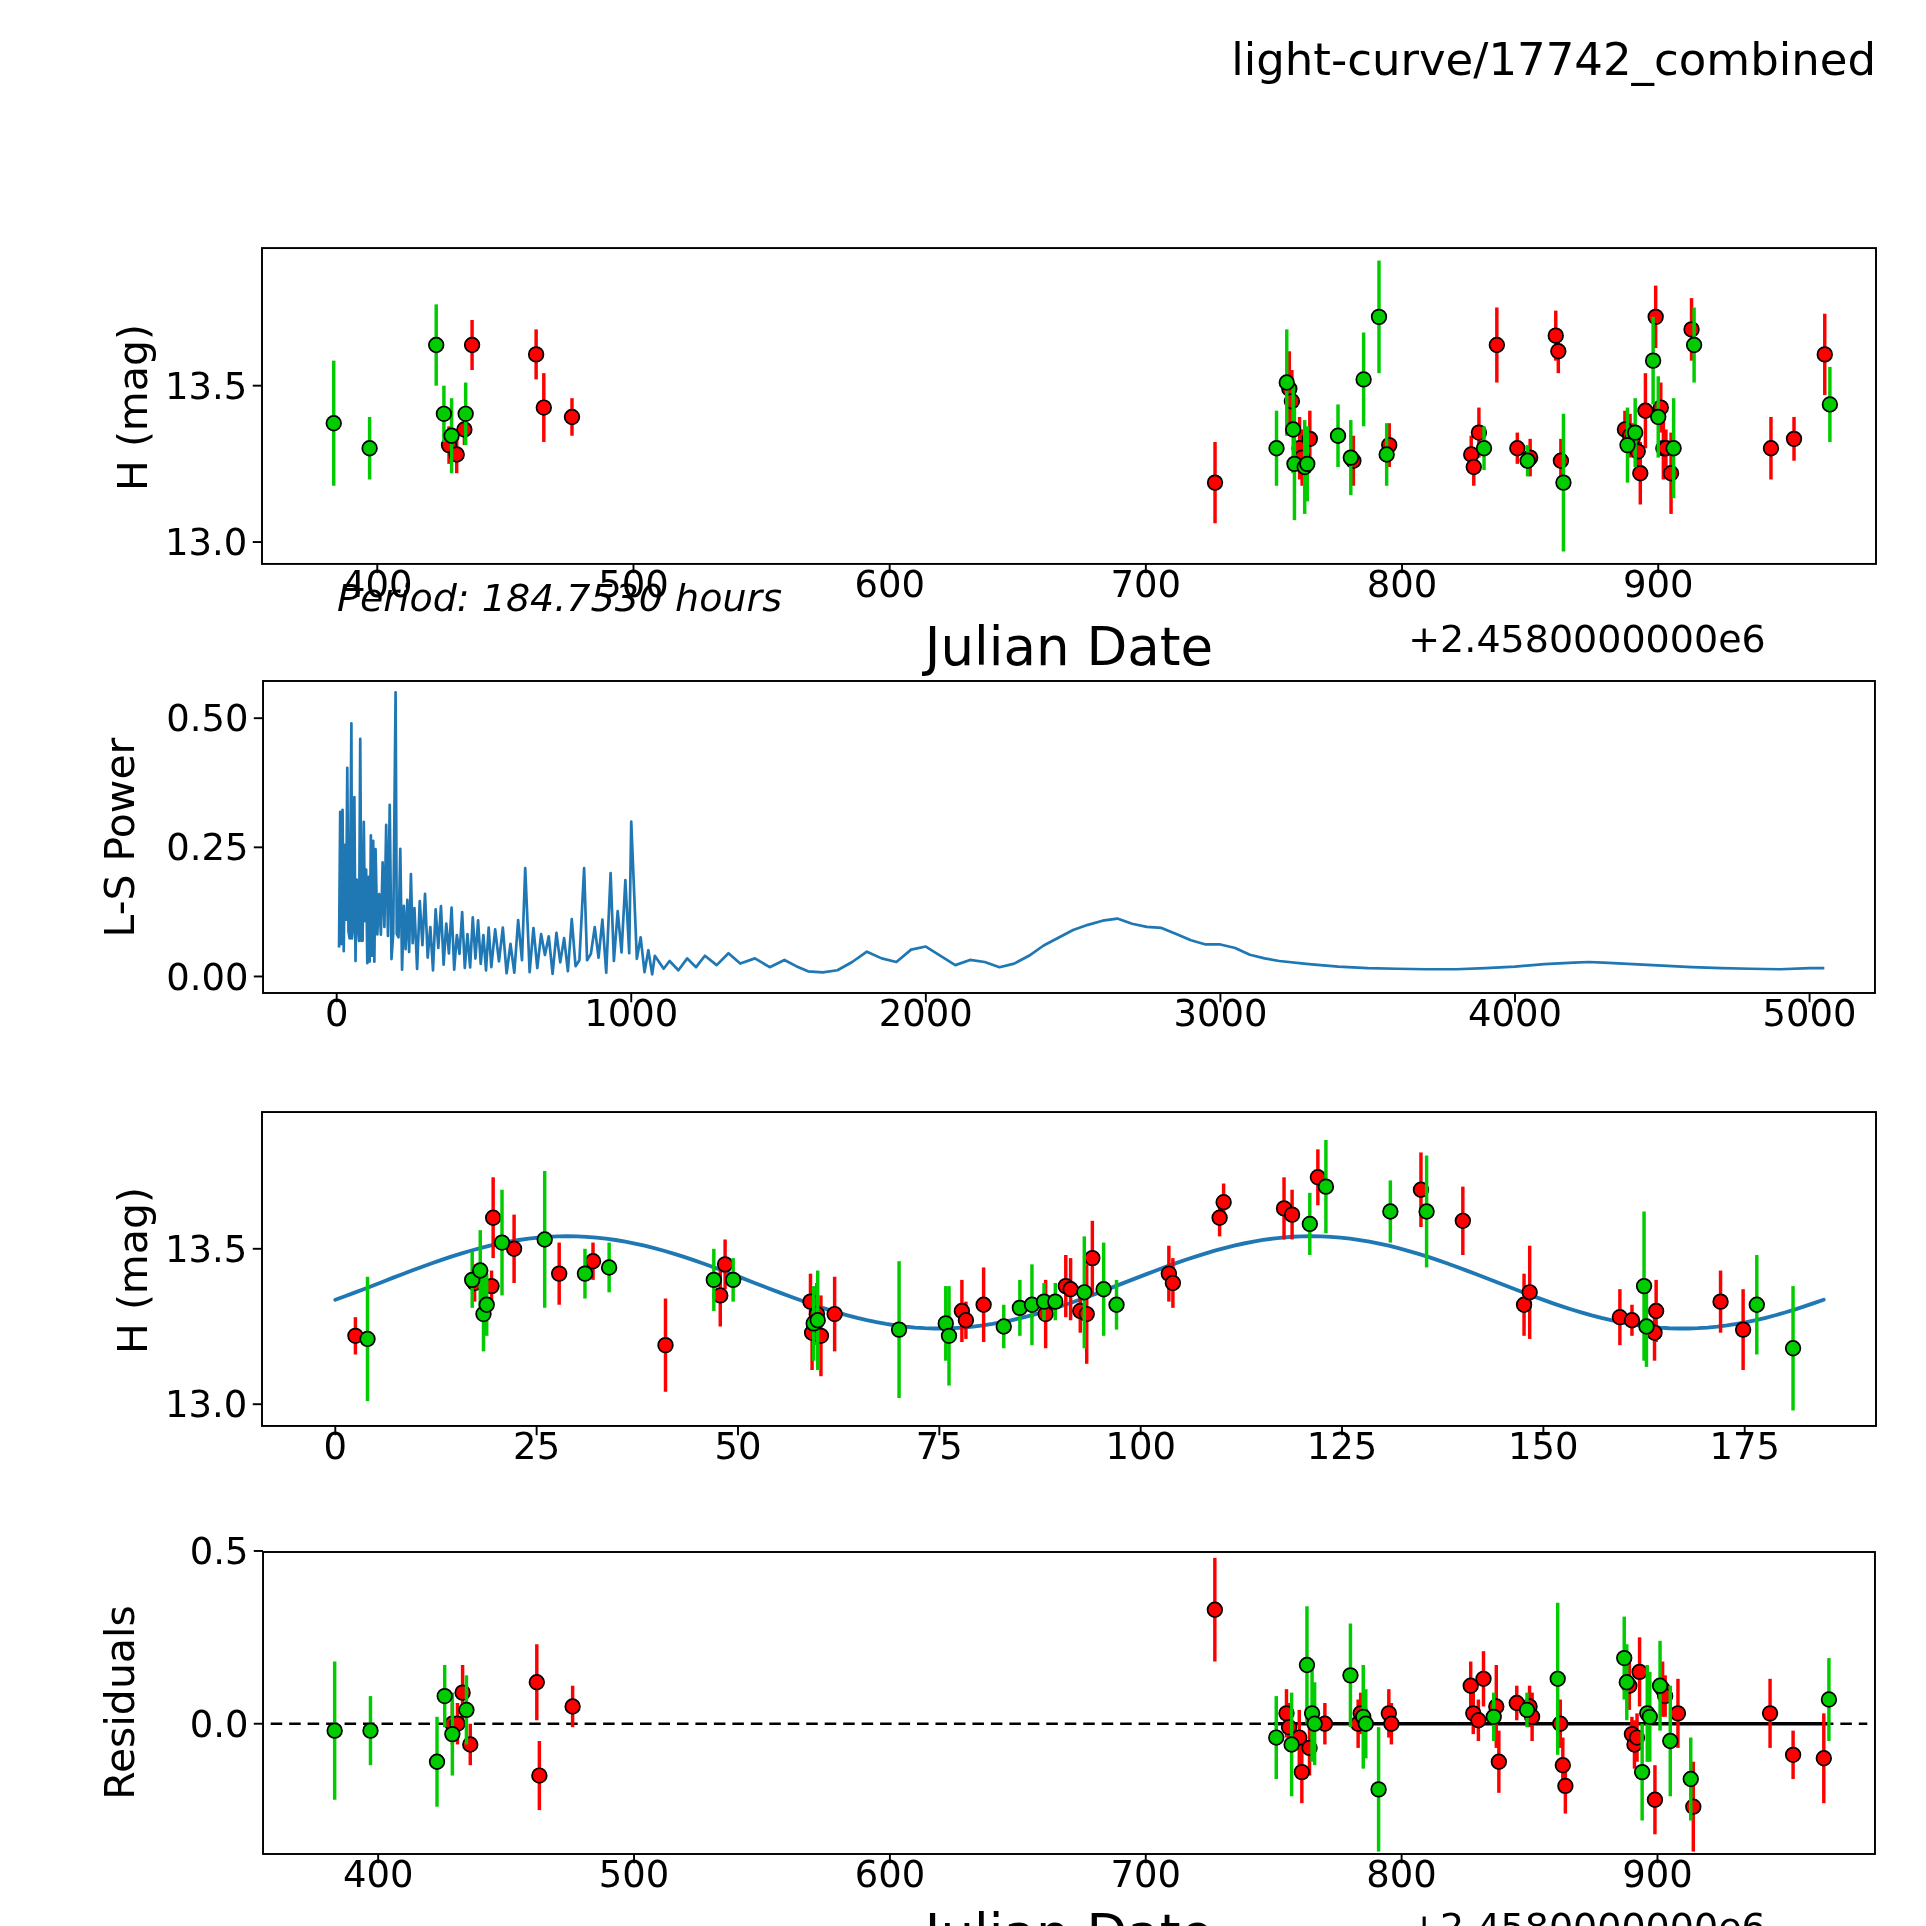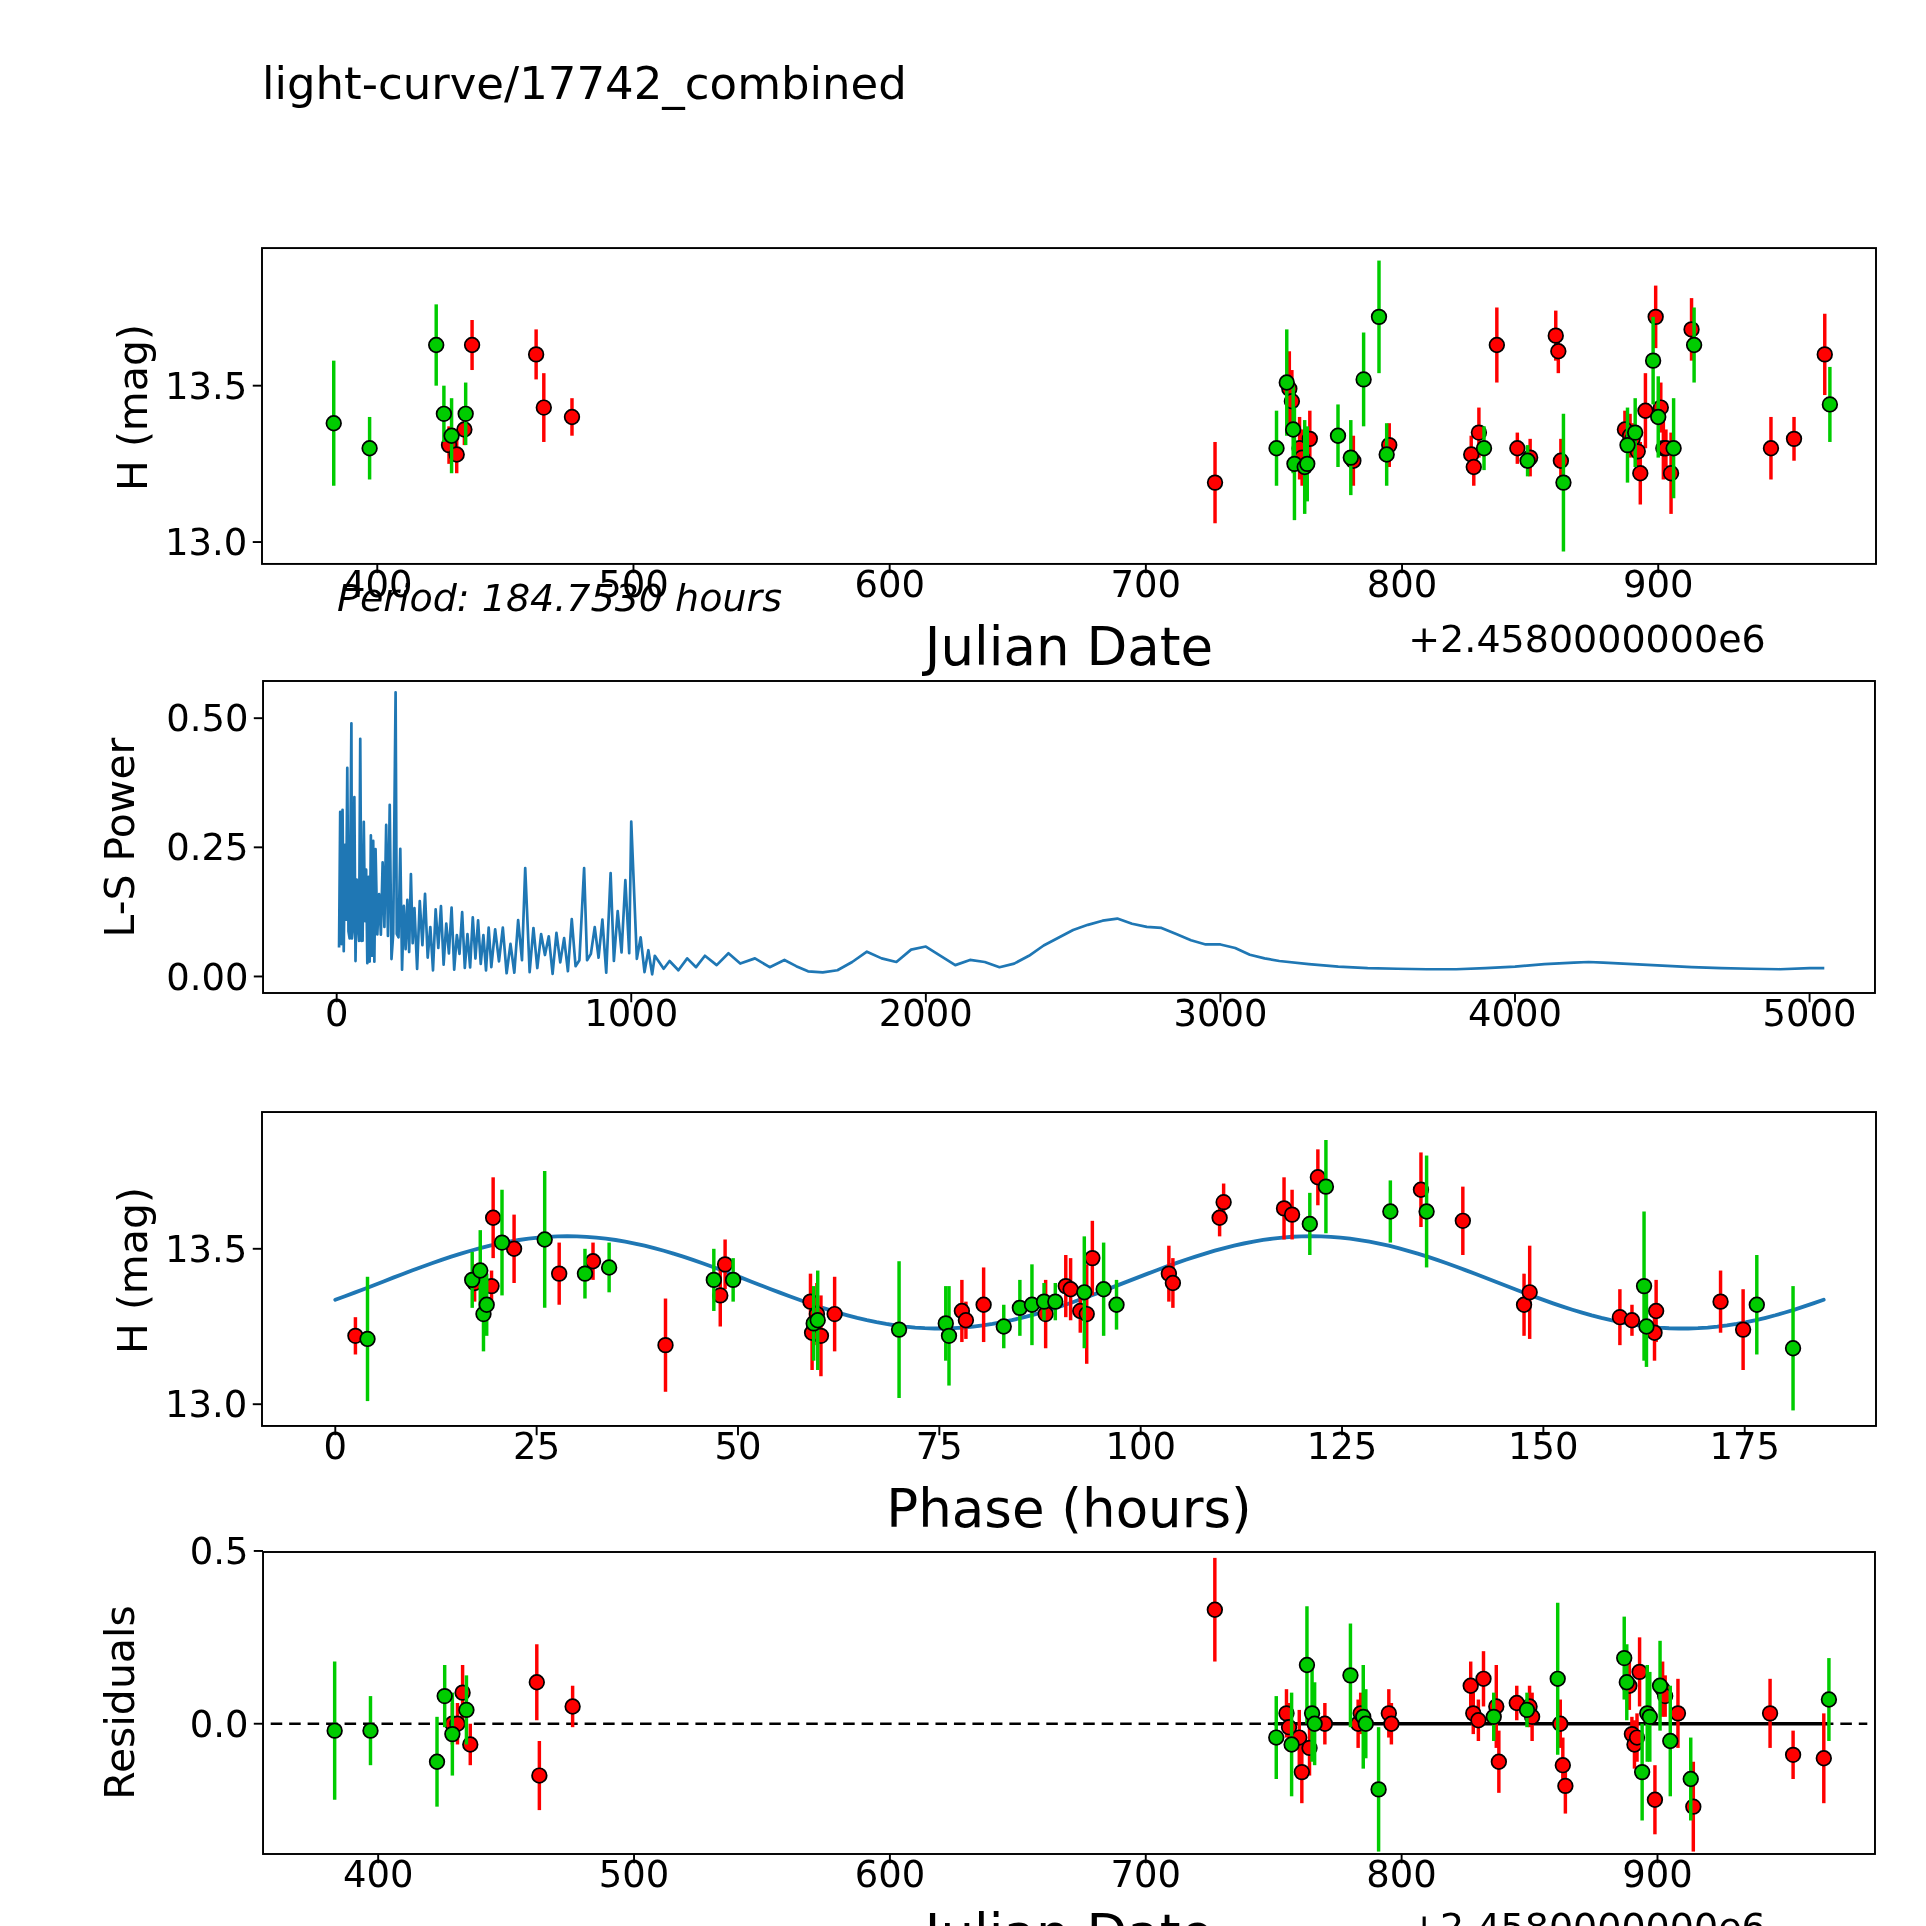--- a/index.html
+++ b/index.html
@@ -1,19 +1,19 @@
 <!DOCTYPE html>
 <html style="font-size:6.2px"><head>
 <meta charset="utf-8">
 <title>light-curve/17742_combined</title>
 <style>
   html,body{margin:0;padding:0;background:#ffffff;}
   body{width:2080px;height:2080px;position:relative;font-family:"DejaVu Sans",sans-serif;color:#000;}
   .fig{position:absolute;left:0;top:0;width:2080px;height:2080px;background:#fff;}
-  .title{position:absolute;left:262px;top:33px;width:1614px;text-align:left;font-size:45px;white-space:nowrap;margin-top:24px;}
+  .title{position:absolute;left:262px;top:33px;width:1614px;text-align:right;font-size:45px;white-space:nowrap;}
   .axes{position:absolute;}
   .axes svg{overflow:visible;display:block;}
   .xlabel{position:absolute;text-align:center;font-size:53px;white-space:nowrap;}
   .offsetlabel{position:absolute;text-align:center;font-size:38px;white-space:nowrap;}
   .ylabel{position:absolute;font-size:41px;white-space:nowrap;text-align:center;}
   .annot{position:absolute;font-size:38px;white-space:nowrap;font-style:italic;}
 </style>
 </head>
 <body>
 
@@ -370,21 +370,20 @@
         <line x1="3326.4920159680637" x2="3326.4920159680637" y1="815" y2="839" stroke="#000" stroke-width="5"></line>
         <text x="3326.4920159680637" y="901" text-anchor="middle" font-size="96" font-family="DejaVu Sans, sans-serif" fill="#000">150</text>
         <line x1="3849.196606786427" x2="3849.196606786427" y1="815" y2="839" stroke="#000" stroke-width="5"></line>
         <text x="3849.196606786427" y="901" text-anchor="middle" font-size="96" font-family="DejaVu Sans, sans-serif" fill="#000">175</text>
         <line x1="-24" x2="0" y1="758.5148514851483" y2="758.5148514851483" stroke="#000" stroke-width="5"></line>
         <text x="-38" y="792.5148514851483" text-anchor="end" font-size="96" font-family="DejaVu Sans, sans-serif" fill="#000">13.0</text>
         <line x1="-24" x2="0" y1="355.04950495049474" y2="355.04950495049474" stroke="#000" stroke-width="5"></line>
         <text x="-38" y="389.04950495049474" text-anchor="end" font-size="96" font-family="DejaVu Sans, sans-serif" fill="#000">13.5</text>
       </svg>
   </div>
-  <div class="xlabel" style="left:262px;top:1478px;width:1614px;">Phase (hours)</div>
   <div class="ylabel" style="left:-39px;top:1246px;width:347px;height:50px;transform:rotate(-90deg);transform-origin:173px 25px;">H (mag)</div>
 
   <div class="axes" id="ax-residuals" style="left:262px;top:1552px;width:1614px;height:302px;">
     <svg id="svg-residuals" width="1614" height="302" viewBox="0 0 4190 785">
         <line x1="19.952380952380953" x2="4170.047619047619" y1="446.39016018306637" y2="446.39016018306637" stroke="#000" stroke-width="6" stroke-dasharray="30 18"></line>
         <line x1="2627.063492063492" x2="4070.285714285714" y1="446.39016018306637" y2="446.39016018306637" stroke="#000" stroke-width="9"></line>
         <line x1="492.1587301587302" x2="492.1587301587302" y1="500.28032036613274" y2="392.5" stroke="#ff0000" stroke-width="9"></line>
         <line x1="505.46031746031747" x2="505.46031746031747" y1="500.28032036613274" y2="392.5" stroke="#ff0000" stroke-width="9"></line>
         <line x1="518.7619047619048" x2="518.7619047619048" y1="437.4084668192219" y2="293.7013729977117" stroke="#ff0000" stroke-width="9"></line>
         <line x1="538.7142857142857" x2="538.7142857142857" y1="554.170480549199" y2="446.39016018306637" stroke="#ff0000" stroke-width="9"></line>

